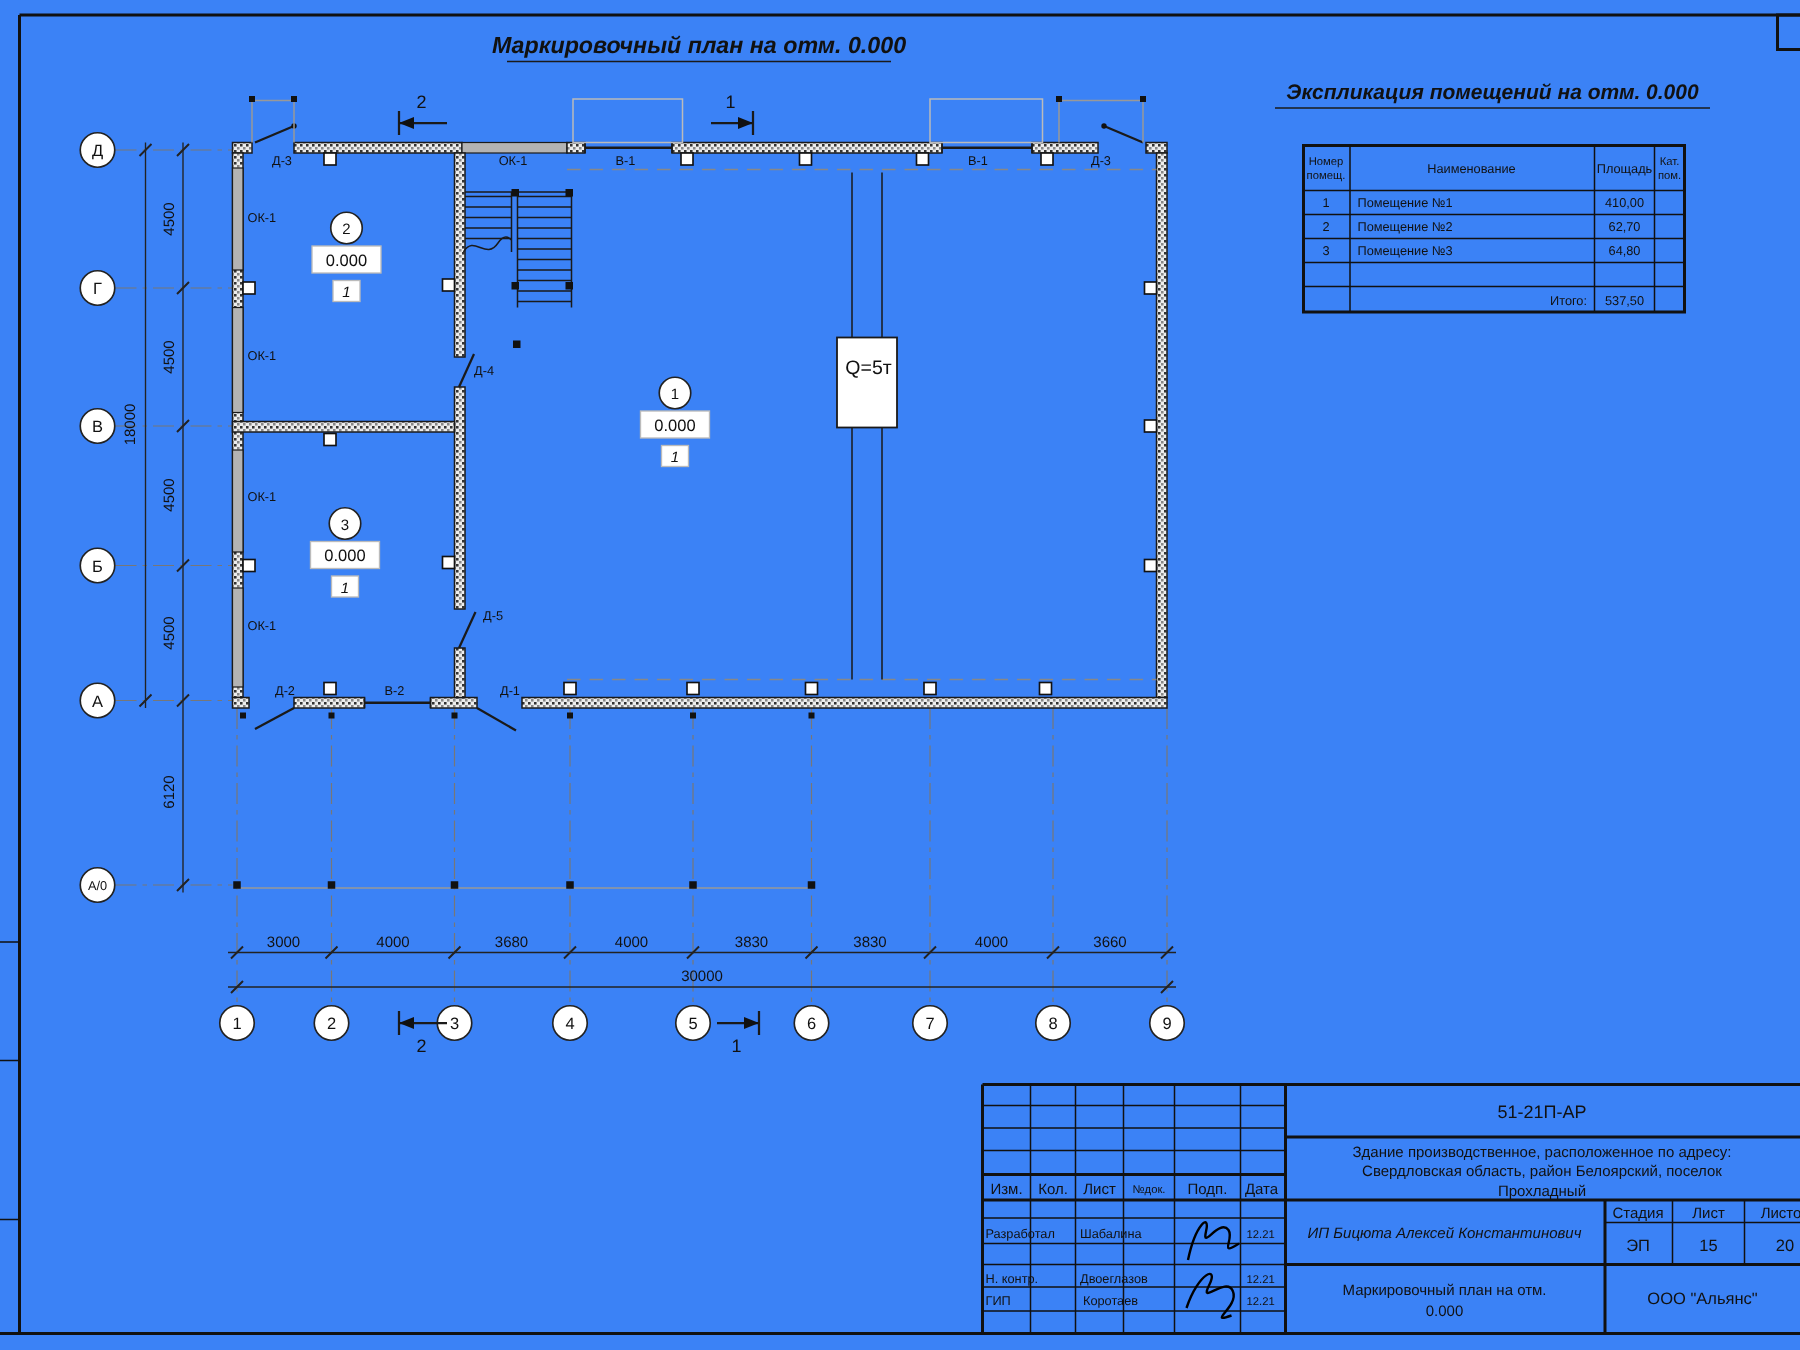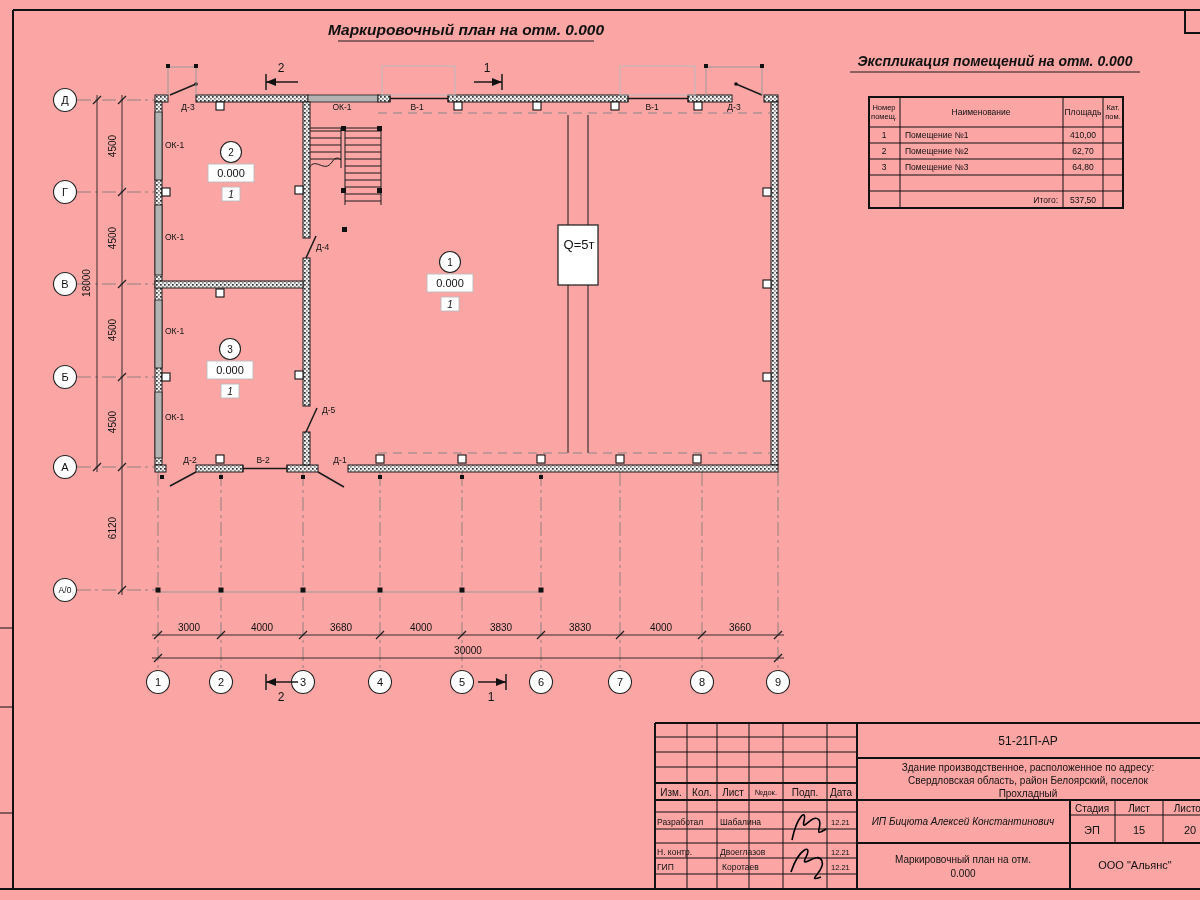--- a/index.html
+++ b/index.html
@@ -1,16 +1,16 @@
 <!DOCTYPE html>
 <html><head>
 <meta charset="utf-8">
 <style>
   html,body{margin:0;padding:0;background:#fff;}
-  .sheet{position:relative;width:1200px;height:900px;background:#fca5a5;overflow:hidden;}
+  .sheet{position:relative;width:1200px;height:900px;background:#3b82f6;overflow:hidden;}
   svg{position:absolute;left:0;top:0;}
   text{font-family:"Liberation Sans","DejaVu Sans",sans-serif;fill:#111;}
   .mid{text-anchor:middle}
   .end{text-anchor:end}
   .it{font-style:italic}
   .s7{font-size:7.5px}.s8{font-size:8.5px}.s10{font-size:10px}
   .s11{font-size:11px}.s12{font-size:12px}.s13{font-size:13px}
   .title{font-size:15.5px;font-style:italic;font-weight:bold}
   .title2{font-size:14px;font-style:italic;font-weight:bold}
   .w{fill:url(#stip);stroke:#1a1a1a;stroke-width:1}

